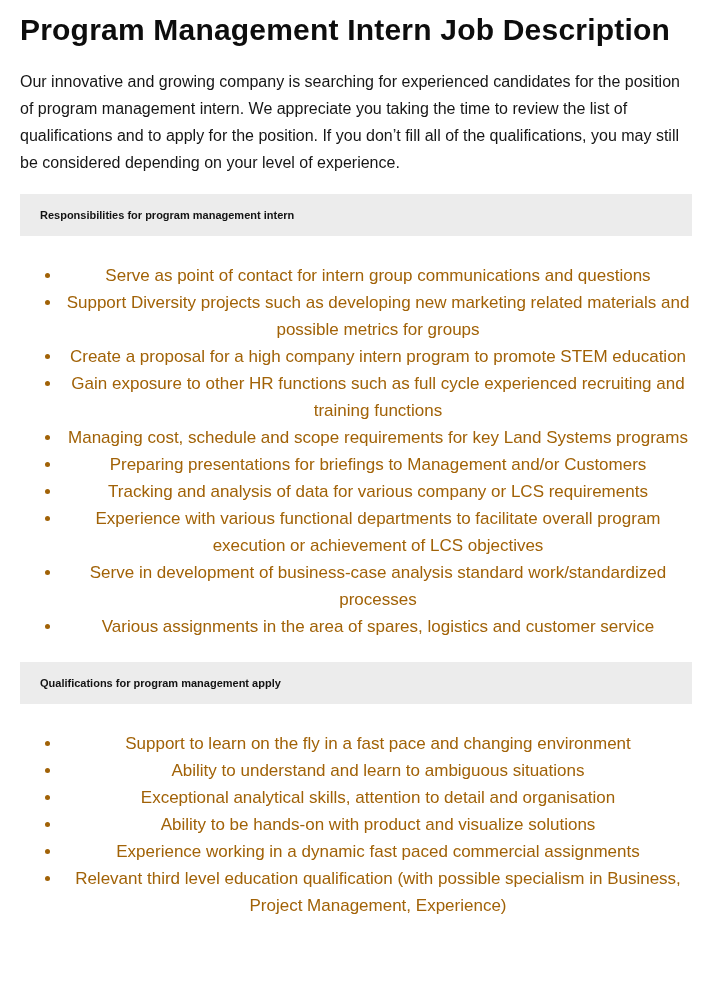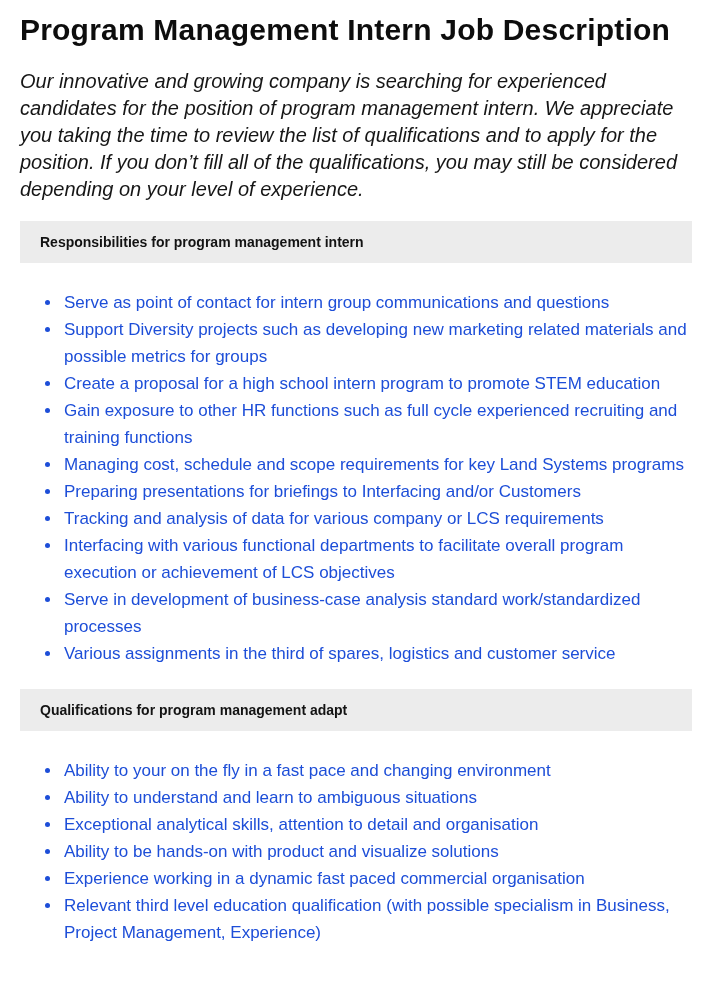--- a/index.html
+++ b/index.html
@@ -21,41 +21,41 @@
   }
   .page-title {
     font-size: 30px;
     line-height: 36px;
     font-weight: 800;
     letter-spacing: 0.2px;
     margin: 6px 0 20px 0;
     color: #0d0d0d;
   }
   .intro {
-    font-size: 20px;
+    font-size: 16px;
     line-height: 27px;
     margin: 0 12px 18px 0;
     color: #161616;
-    font-style: italic;
   }
   .section-header {
     background: #ececec;
-    font-size: 14px;
+    font-size: 11px;
     line-height: 20px;
     font-weight: 700;
     color: #131313;
     padding: 11px 20px;
     margin: 0;
   }
   ul.bullet-list {
     margin: 26px 0 22px 0;
     padding: 0 0 0 42px;
     font-size: 17px;
     line-height: 27px;
-    color: #1d4ed8;
+    color: #a16207;
+    text-align: center;
   }
   ul.bullet-list li {
     padding-left: 2px;
     margin: 0;
   }
   section {
     margin: 0;
   }
 </style>
 </head>
@@ -65,36 +65,36 @@
 
   <h1 class="page-title">Program Management Intern Job Description</h1>
 
   <p class="intro">Our innovative and growing company is searching for experienced candidates for the position of program management intern. We appreciate you taking the time to review the list of qualifications and to apply for the position. If you don’t fill all of the qualifications, you may still be considered depending on your level of experience.</p>
 
   <section>
     <div class="section-header">Responsibilities for program management intern</div>
     <ul class="bullet-list">
         <li>Serve as point of contact for intern group communications and questions</li>
         <li>Support Diversity projects such as developing new marketing related materials and possible metrics for groups</li>
-        <li>Create a proposal for a high school intern program to promote STEM education</li>
+        <li>Create a proposal for a high company intern program to promote STEM education</li>
         <li>Gain exposure to other HR functions such as full cycle experienced recruiting and training functions</li>
         <li>Managing cost, schedule and scope requirements for key Land Systems programs</li>
-        <li>Preparing presentations for briefings to Interfacing and/or Customers</li>
+        <li>Preparing presentations for briefings to Management and/or Customers</li>
         <li>Tracking and analysis of data for various company or LCS requirements</li>
-        <li>Interfacing with various functional departments to facilitate overall program execution or achievement of LCS objectives</li>
+        <li>Experience with various functional departments to facilitate overall program execution or achievement of LCS objectives</li>
         <li>Serve in development of business-case analysis standard work/standardized processes</li>
-        <li>Various assignments in the third of spares, logistics and customer service</li>
+        <li>Various assignments in the area of spares, logistics and customer service</li>
       </ul>
   </section>
 
   <section>
-    <div class="section-header">Qualifications for program management adapt</div>
+    <div class="section-header">Qualifications for program management apply</div>
     <ul class="bullet-list">
-        <li>Ability to your on the fly in a fast pace and changing environment</li>
+        <li>Support to learn on the fly in a fast pace and changing environment</li>
         <li>Ability to understand and learn to ambiguous situations</li>
         <li>Exceptional analytical skills, attention to detail and organisation</li>
         <li>Ability to be hands-on with product and visualize solutions</li>
-        <li>Experience working in a dynamic fast paced commercial organisation</li>
+        <li>Experience working in a dynamic fast paced commercial assignments</li>
         <li>Relevant third level education qualification (with possible specialism in Business, Project Management, Experience)</li>
       </ul>
   </section>
 
 </div>
 
 </body></html>

